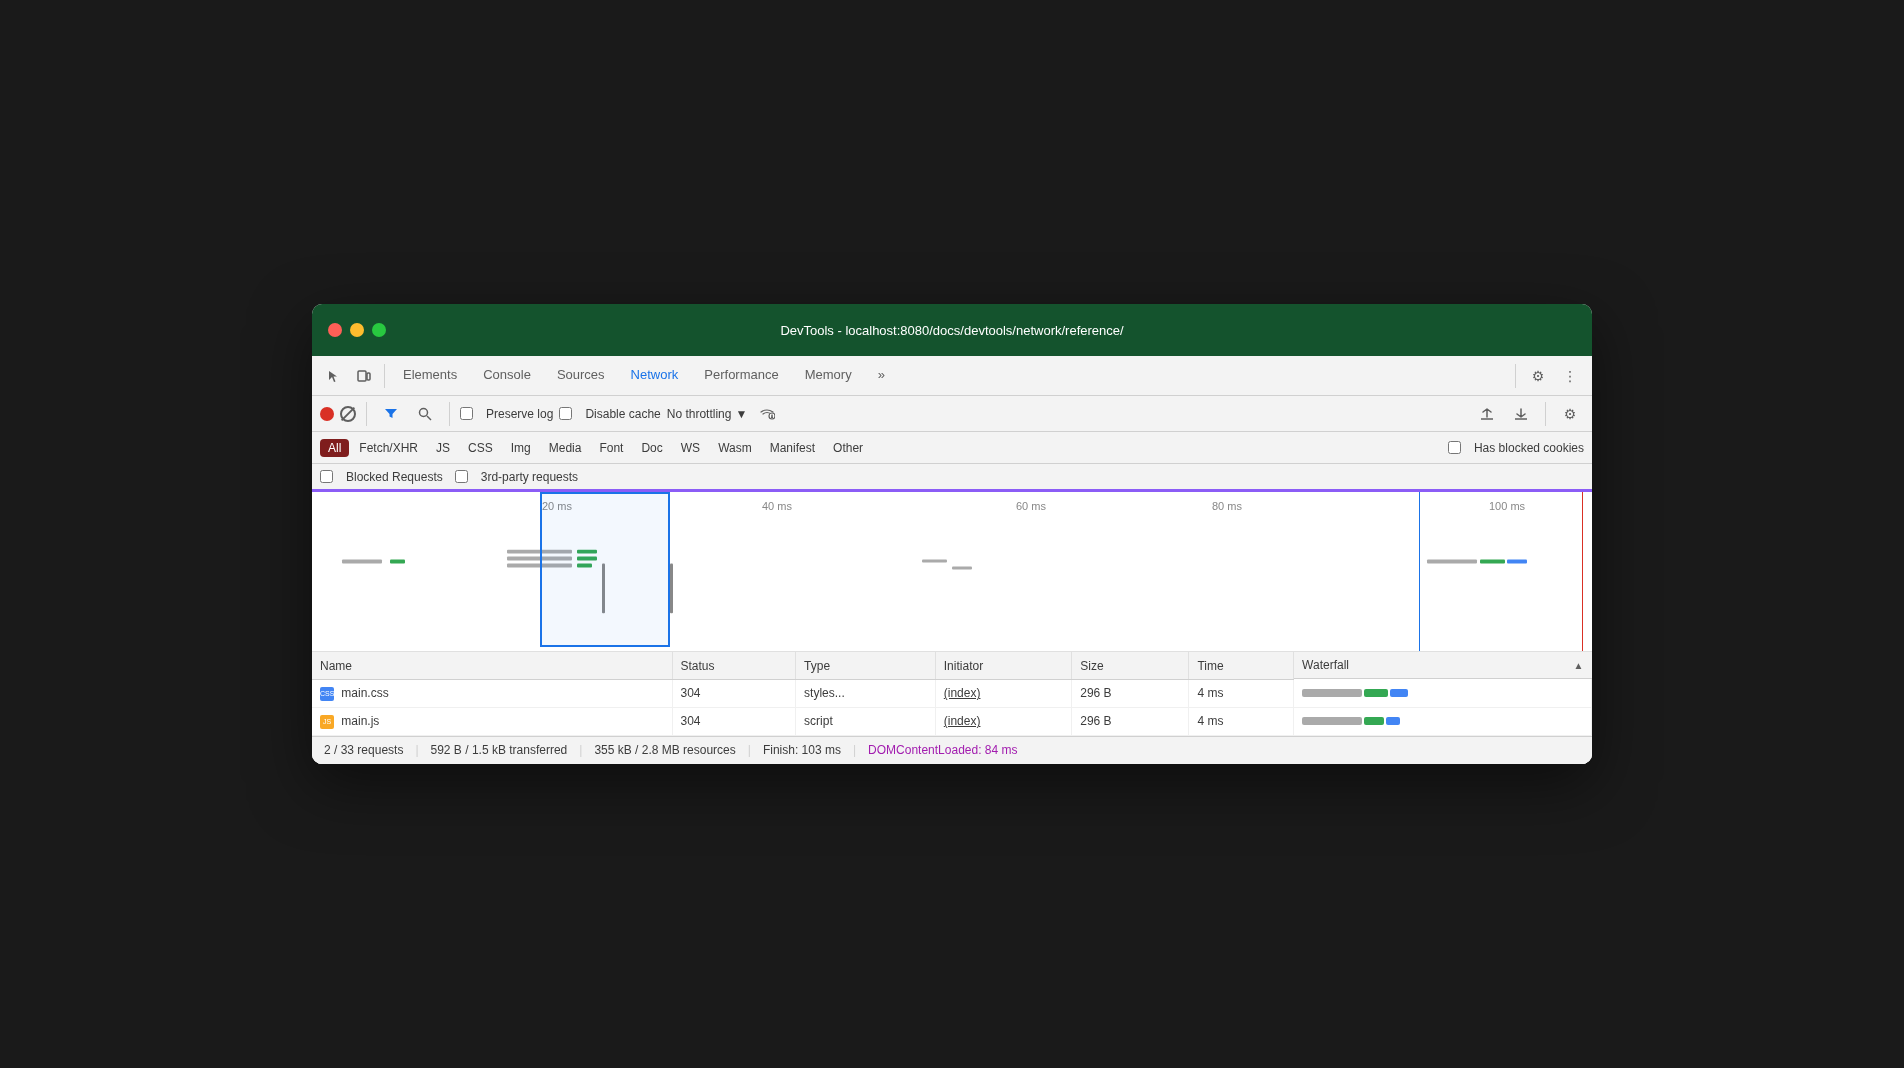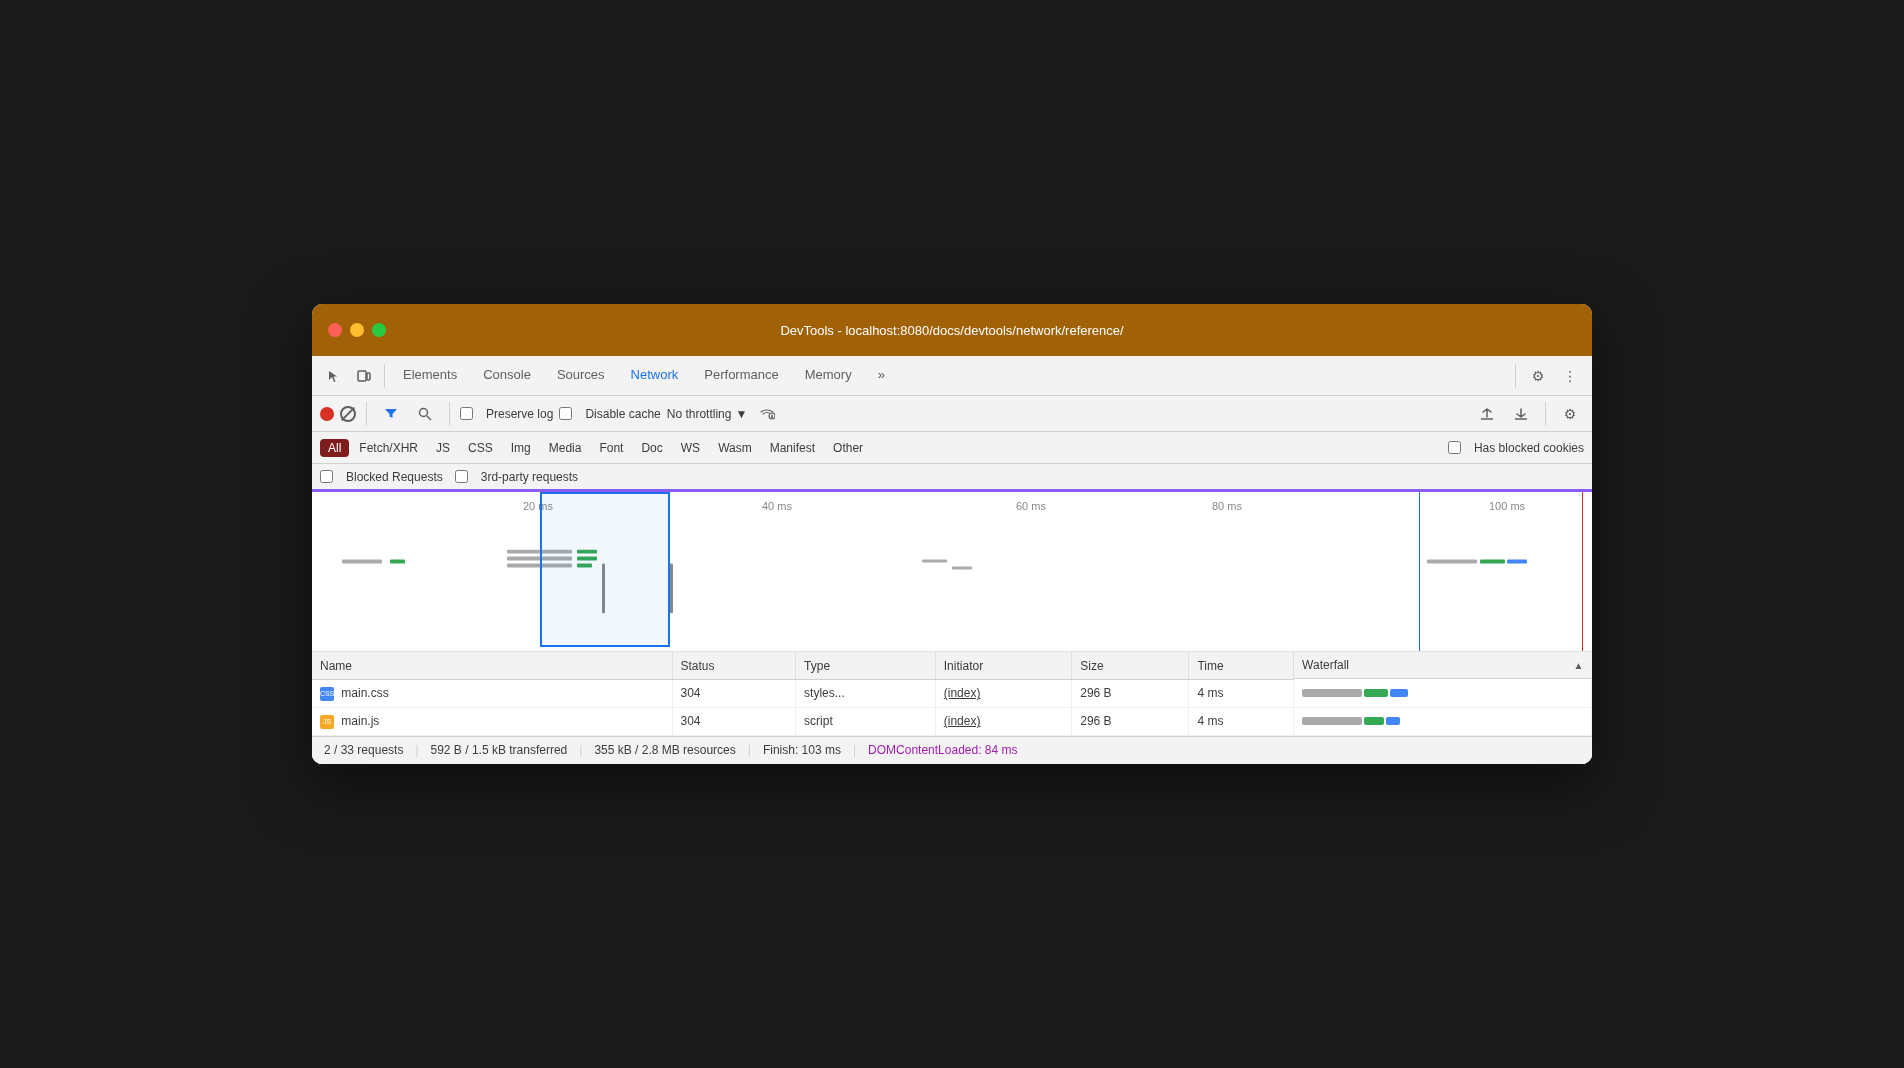--- a/index.html
+++ b/index.html
@@ -12,21 +12,21 @@
       font-family: -apple-system, BlinkMacSystemFont, 'Segoe UI', sans-serif;
     }
     .window {
       width: 1280px;
       background: #f5f5f5;
       border-radius: 10px;
       overflow: hidden;
       box-shadow: 0 20px 60px rgba(0,0,0,0.5);
     }
     .titlebar {
-      background: #a16207;
+      background: #14532d;
       height: 52px;
       display: flex;
       align-items: center;
       padding: 0 16px;
       position: relative;
     }
     .traffic-lights {
       display: flex;
       gap: 8px;
       z-index: 2;
@@ -551,21 +551,21 @@
       </label>
       <label class="checkbox-label">
         <input type="checkbox" style="">
         <span>3rd-party requests</span>
       </label>
     </div>
 
     <div class="timeline-area">
 
       <div class="timeline-ruler">
-        <span class="ruler-mark" style="left: 111px;">20 ms</span>
+        <span class="ruler-mark" style="left: 130px;">20 ms</span>
         <span class="ruler-mark" style="left: 350px;">40 ms</span>
         <span class="ruler-mark" style="left: 604px;">60 ms</span>
         <span class="ruler-mark" style="left: 800px;">80 ms</span>
         <span class="ruler-mark" style="left: 1077px;">100 ms</span>
       </div>
 
       <div class="selection-box"></div>
 
       <div class="vertical-line-blue"></div>
       <div class="vertical-line-red"></div>

